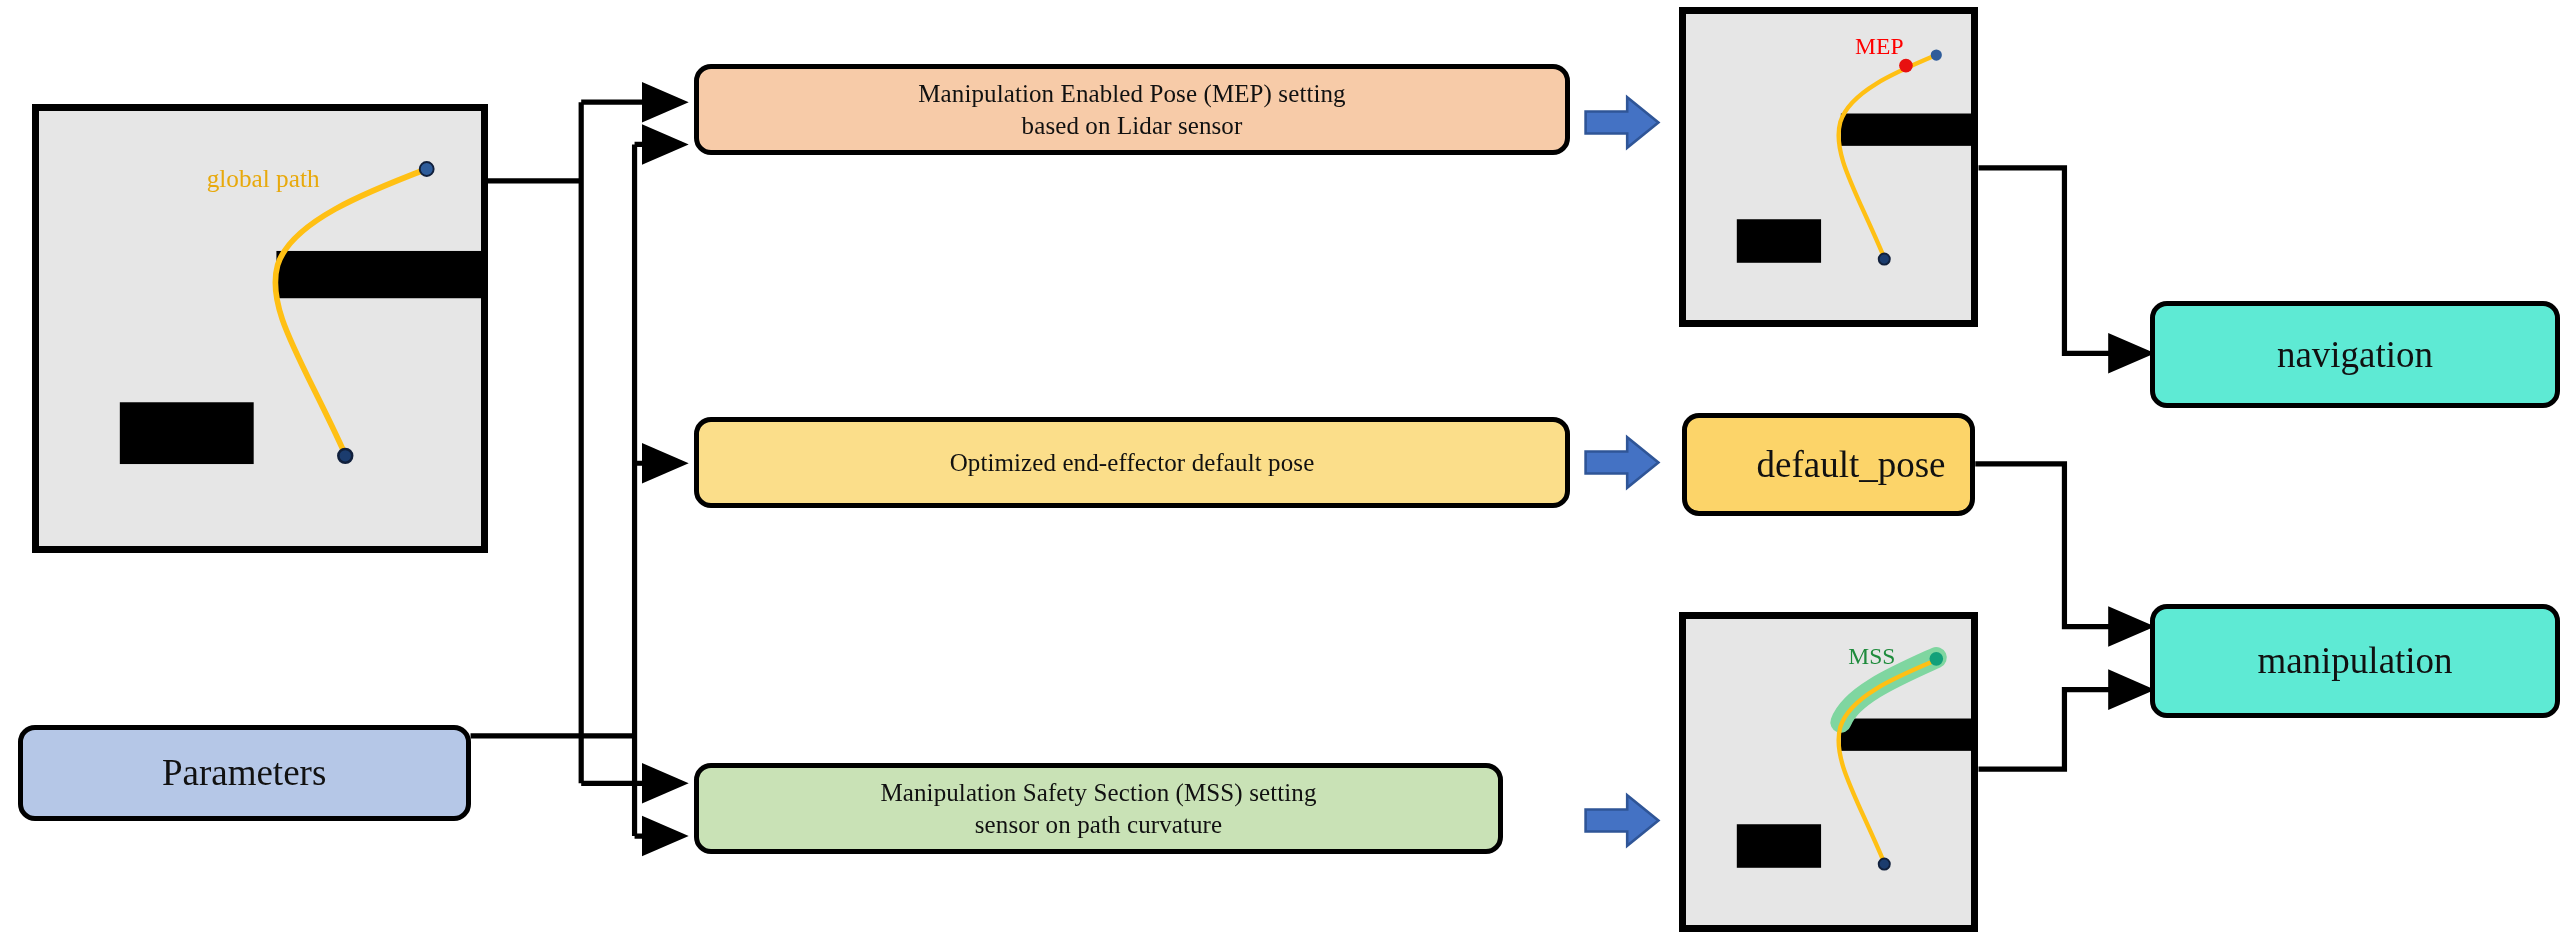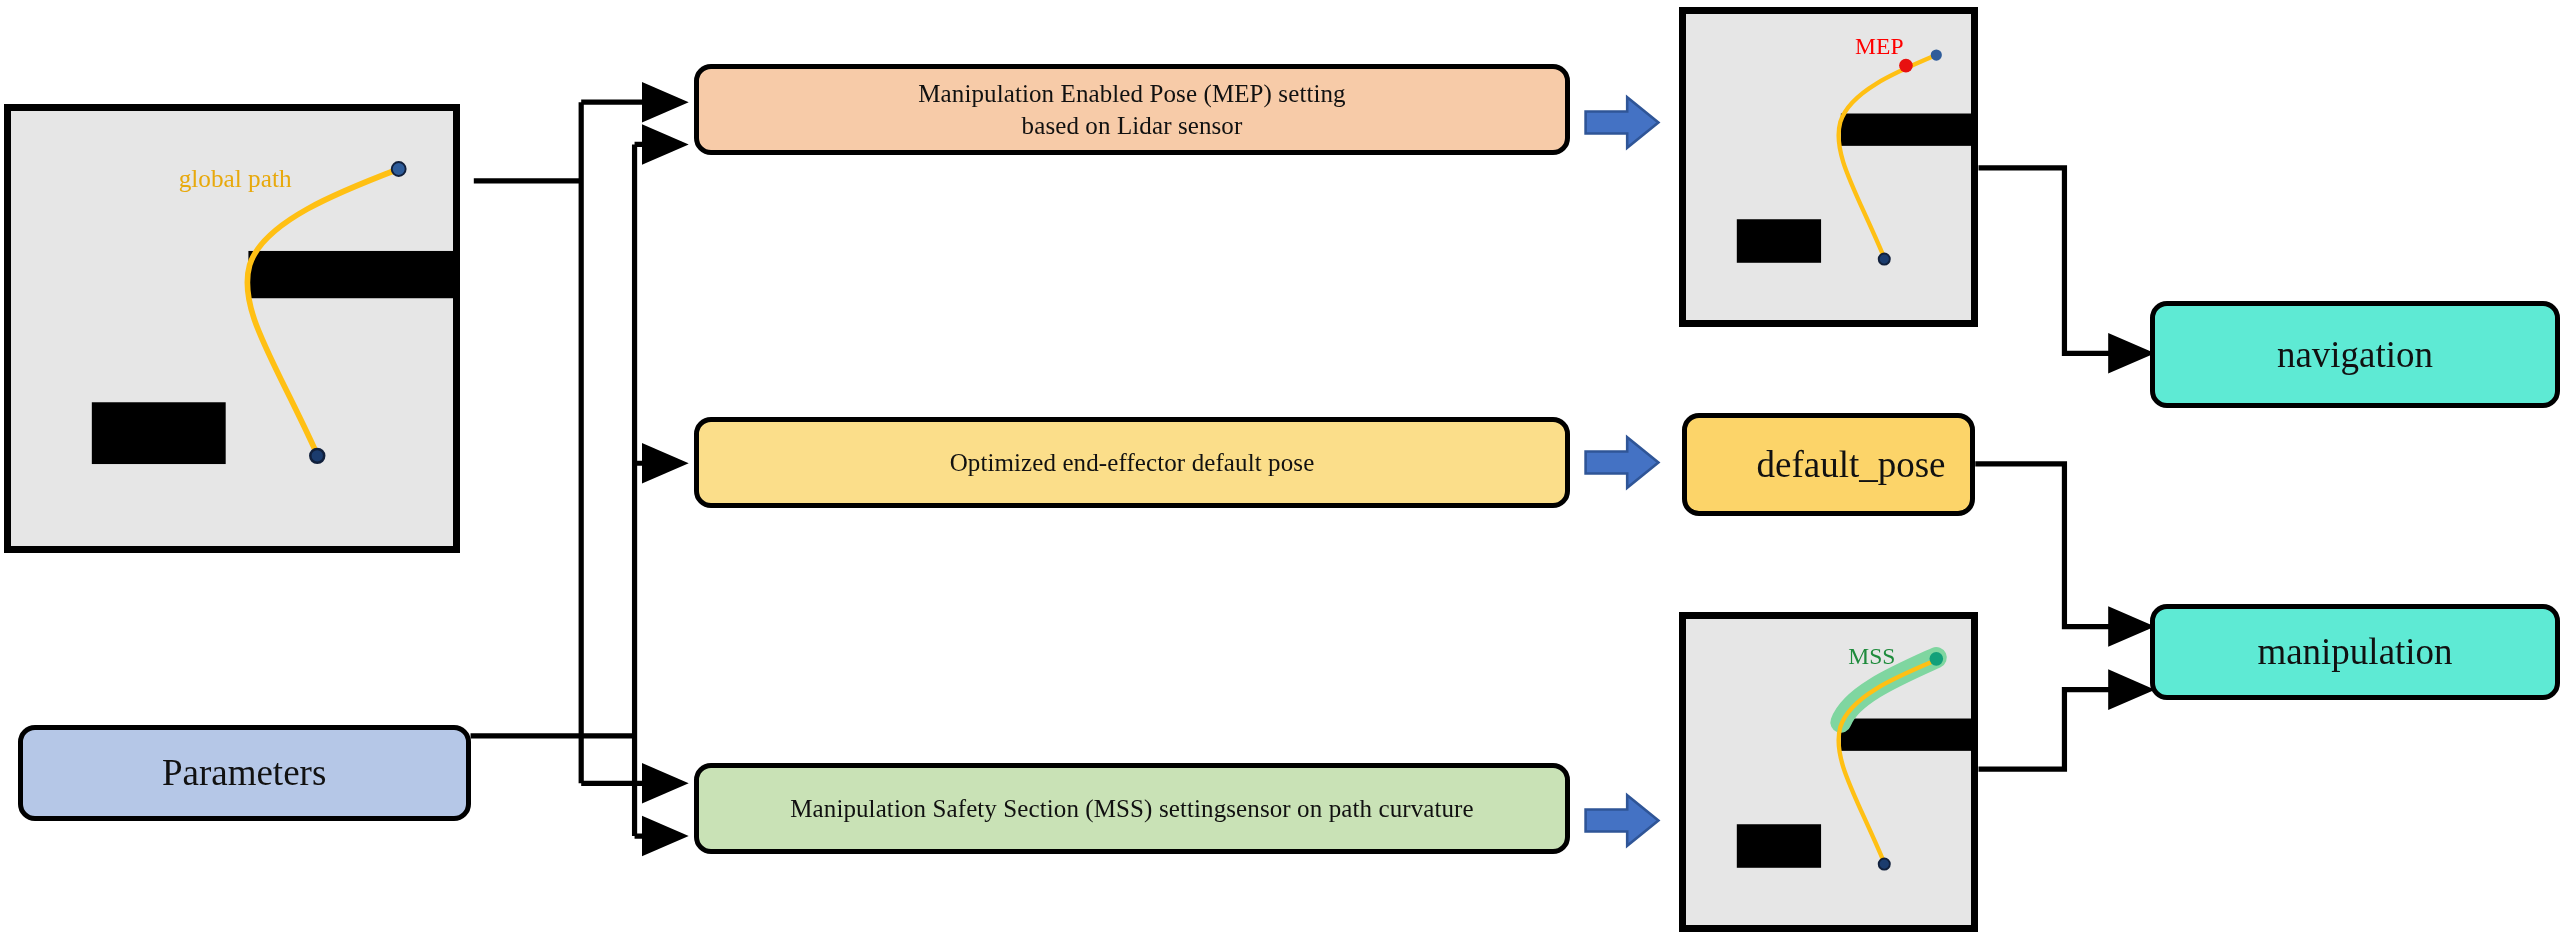--- a/index.html
+++ b/index.html
@@ -63,21 +63,21 @@
       <path d="M 975 1285 L 1047 1285" marker-end="url(#ah)"></path>
 
       <path d="M 3040 258 L 3172 258 L 3172 543 L 3300 543" marker-end="url(#ah)"></path>
 
       <path d="M 3035 713 L 3172 713 L 3172 963 L 3300 963" marker-end="url(#ah)"></path>
 
       <path d="M 3040 1182 L 3172 1182 L 3172 1060 L 3300 1060" marker-end="url(#ah)"></path>
     </g>
   </svg>
 
-  <div class="map" style="left:4px;top:104px;width:456px;height:449px;">
+  <div class="map" style="left:32px;top:104px;width:456px;height:449px;">
     <svg viewBox="0 0 700 690" preserveAspectRatio="none">
       <rect x="376" y="222" width="324" height="75" fill="#000000"></rect>
       <rect x="128" y="462" width="212" height="98" fill="#000000"></rect>
       <path d="M 614 92 C 520 128 400 175 378 244 C 358 315 420 400 485 545" fill="none" stroke="#FFC014" stroke-width="9" stroke-linecap="round"></path>
       <circle cx="614" cy="92" r="11" fill="#2E5C9A" stroke="#11203C" stroke-width="3"></circle>
       <circle cx="485" cy="547" r="11" fill="#1B3C6E" stroke="#11203C" stroke-width="4"></circle>
       <text class="plabel" x="355" y="120" text-anchor="middle" font-size="40" fill="#E8A90C">global path</text>
     </svg>
   </div>
 
@@ -87,21 +87,21 @@
 
   <div class="node rbox proc c-pose" style="left:694px;top:417px;width:876px;height:91px;flex-direction:column;">
     <span>Optimized end-effector default pose</span>
   </div>
 
   <div class="node rbox proc c-mep" style="left:694px;top:64px;width:876px;height:91px;flex-direction:column;">
     <span>Manipulation Enabled Pose (MEP) setting</span>
     <span>based on Lidar sensor</span>
   </div>
 
-  <div class="node rbox proc c-mss" style="left:694px;top:763px;width:876px;height:91px;flex-direction:row;">
+  <div class="node rbox proc c-mss" style="left:694px;top:763px;width:809px;height:91px;flex-direction:column;">
     <span>Manipulation Safety Section (MSS) setting</span>
     <span>sensor on path curvature</span>
   </div>
 
   <svg class="blkarrow" style="left:1583px;top:93px;width:78px;height:59px;" viewBox="0 0 120 90">
     <path d="M4 28 L68 28 L68 6 L116 45 L68 84 L68 62 L4 62 Z" fill="#4472C4" stroke="#2F5597" stroke-width="4" stroke-linejoin="miter"></path>
   </svg>
   <svg class="blkarrow" style="left:1583px;top:433px;width:78px;height:59px;" viewBox="0 0 120 90">
     <path d="M4 28 L68 28 L68 6 L116 45 L68 84 L68 62 L4 62 Z" fill="#4472C4" stroke="#2F5597" stroke-width="4" stroke-linejoin="miter"></path>
   </svg>
@@ -134,18 +134,18 @@
       <circle cx="404" cy="64" r="11" fill="#12A07A"></circle>
       <circle cx="320" cy="394" r="9" fill="#1B3C6E" stroke="#11203C" stroke-width="3"></circle>
       <text class="plabel" x="300" y="72" text-anchor="middle" font-size="38" fill="#1E8B3C">MSS</text>
     </svg>
   </div>
 
   <div class="node rbox term c-out" style="left:2150px;top:301px;width:410px;height:107px;">
     <span>navigation</span>
   </div>
 
-  <div class="node rbox term c-out" style="left:2150px;top:604px;width:410px;height:96px;">
+  <div class="node rbox term c-out" style="left:2150px;top:604px;width:410px;height:114px;">
     <span>manipulation</span>
   </div>
 
 </div>
 
 
 </body></html>

